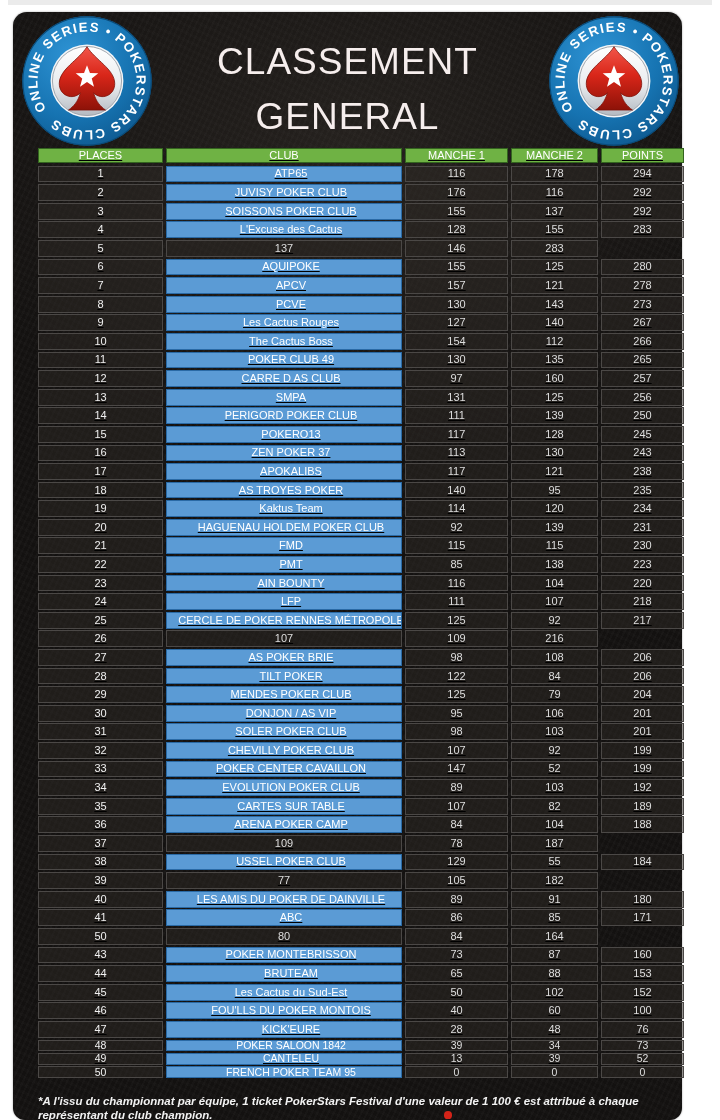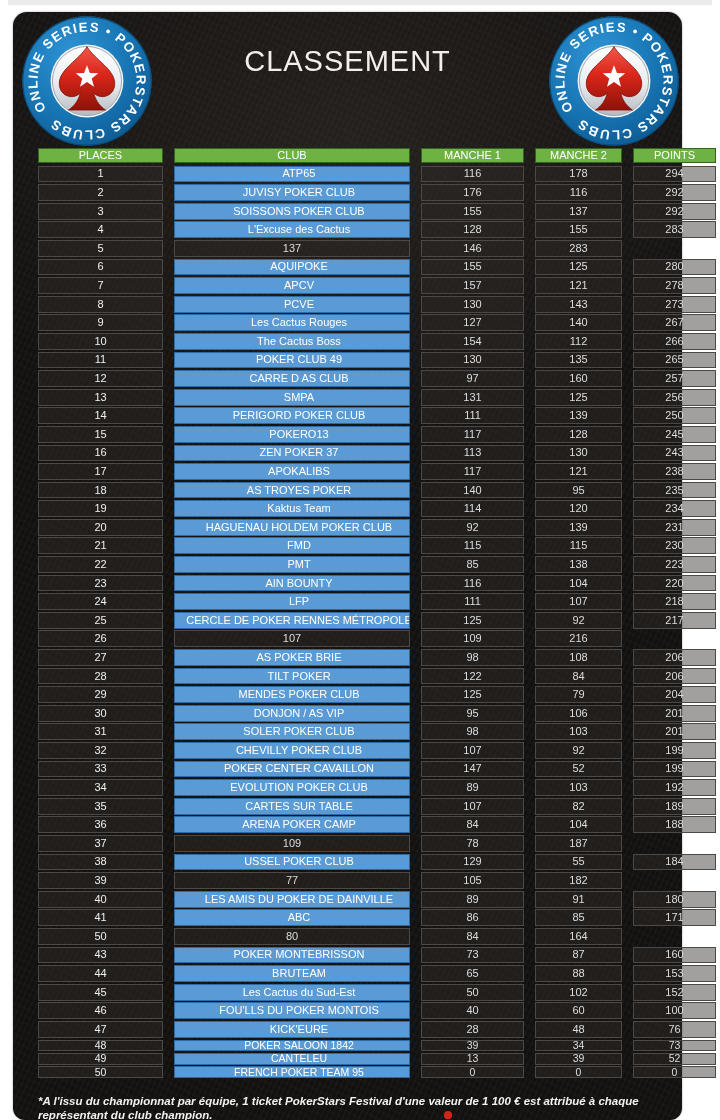--- a/index.html
+++ b/index.html
@@ -21,26 +21,26 @@
       repeating-linear-gradient(25deg, rgba(255,255,255,0.012) 0 3px, rgba(0,0,0,0) 3px 7px),
       #131110;
     box-shadow:0 0 2px rgba(0,0,0,.4);
   }
   .logo{position:absolute;width:132px;height:132px;}
   .logo-left{left:8px;top:3px;}
   .logo-right{right:2px;top:3px;}
   .title{
     position:absolute;left:120px;right:120px;top:22px;
     text-align:center;color:#f6eeed;
-    font-size:29px;line-height:55px;font-weight:400;letter-spacing:1px;
+    font-size:37px;line-height:55px;font-weight:400;letter-spacing:1px;
   }
   .tbl{position:absolute;left:25px;top:136px;width:646px;}
   .row{
     display:grid;grid-template-columns:125px 236px 103px 87px 83px;
-    column-gap:11px;height:16.8px;margin-bottom:1.8px;
+    column-gap:3px;height:16.8px;margin-bottom:1.8px;text-decoration:underline;
   }
   .hrow{height:15px;margin-bottom:2.6px;}
   .row.compact{height:11.8px;margin-bottom:1.5px;}
   .row.compact .c{font-size:10.5px;}
   .c{
     border:1px solid #4b4846;background:rgba(48,44,40,0.45);
     color:#dedede;display:flex;align-items:center;justify-content:center;
     font-size:11px;line-height:1;white-space:nowrap;overflow:hidden;
   }
   .c.club{background:#5b9bd5;border-color:#2a6aa5;color:#ffffff;padding-left:14px;}
@@ -96,20 +96,21 @@
     <circle cx="50" cy="50" r="48.6" fill="none" stroke="#0a4a77" stroke-width="0.8"></circle>
     <text font-size="10" font-weight="bold" fill="#ffffff" letter-spacing="0.8" transform="rotate(-35 50 50)"><textPath href="#ringPath" startOffset="0" textLength="226">ONLINE SERIES • POKERSTARS CLUBS</textPath></text>
     <circle cx="50" cy="50" r="27.6" fill="#f4f6f8"></circle>
     <circle cx="50" cy="50" r="26.2" fill="url(#silverG)" stroke="#9aa1a8" stroke-width="0.7"></circle>
     <path fill="url(#redG)" stroke="#7e1007" stroke-width="0.6" d="M50 24 C 44 34, 29 41, 29 52 C 29 61, 39 65, 45 59 C 43 66, 40 69, 36 72 L 64 72 C 60 69, 57 66, 55 59 C 61 65, 71 61, 71 52 C 71 41, 56 34, 50 24 Z"></path>
     <polygon fill="#ffffff" points="50,38 52.23,43.93 58.56,44.22 53.61,48.17 55.29,54.28 50,50.8 44.71,54.28 46.39,48.17 41.44,44.22 47.77,43.93"></polygon>
   </svg>
 
   <div class="title">
     <div>CLASSEMENT</div>
+    <div>GENERAL</div>
   </div>
 
   <div class="tbl">
     <div class="row hrow">
       <div class="c">PLACES</div>
       <div class="c">CLUB</div>
       <div class="c">MANCHE 1</div>
       <div class="c">MANCHE 2</div>
       <div class="c">POINTS</div>
     </div>

